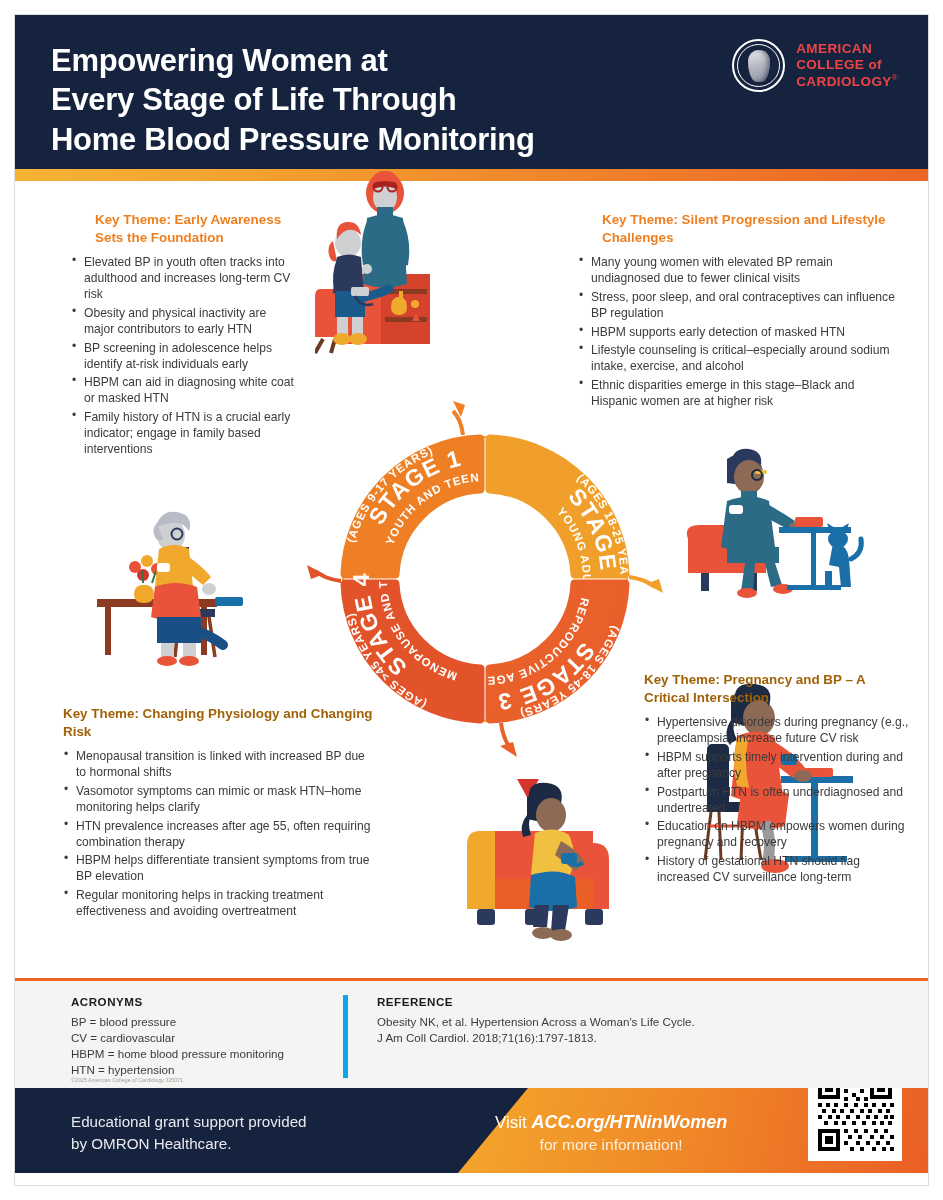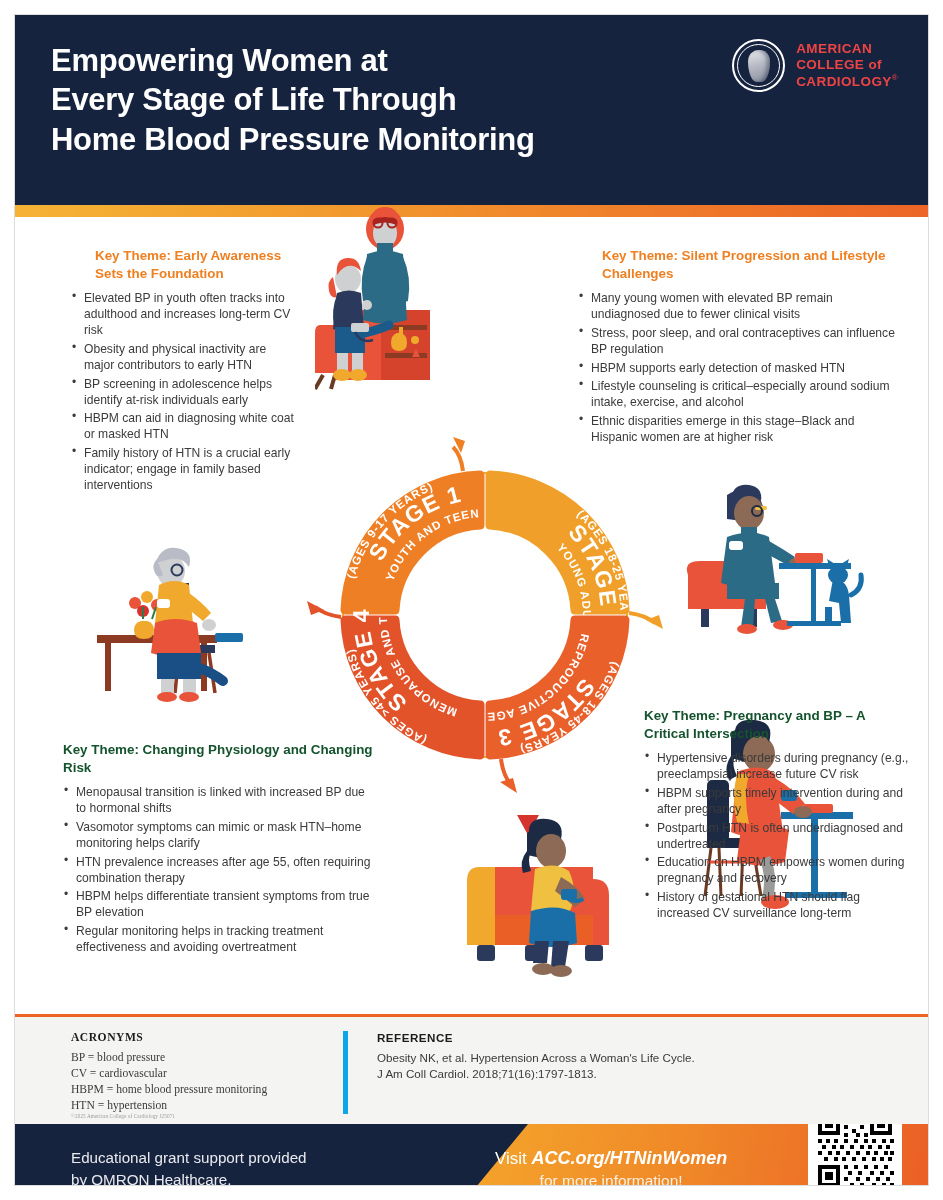--- a/index.html
+++ b/index.html
@@ -19,21 +19,21 @@
     position: relative;
     width: 915px; height: 1172px;
     background: #ffffff;
     border: 1px solid #dcdcdc;
     overflow: hidden;
   }
 
   
   .header {
     position: relative;
-    height: 190px;
+    height: 154px;
     background: #16233f;
     padding: 26px 30px 0 36px;
   }
   .header h1 {
     color: #ffffff;
     font-size: 31px;
     line-height: 1.27;
     font-weight: bold;
     letter-spacing: -0.3px;
     max-width: 620px;
@@ -84,21 +84,21 @@
     background: #ffffff;
   }
 
   
   .tblock { position: absolute; }
   .tblock h2 {
     font-size: 13.4px; line-height: 1.35; font-weight: bold;
     margin-bottom: 7px;
   }
   .tblock.orange h2 { color: #ef8022; margin-left: 24px; }
-  .tblock.red h2 { color: #14532d; }
+  .tblock.red h2 { color: #a16207; }
   .tblock ul { list-style: none; }
   .tblock li {
     position: relative;
     font-size: 12.1px;
     line-height: 1.33;
     color: #3b3b3b;
     padding-left: 13px;
     margin-bottom: 2.5px;
   }
   .tblock li::before {
@@ -137,21 +137,21 @@
 
   
   .info {
     position: relative;
     height: 110px;
     background: #f4f4f2;
     border-top: 3px solid #ec6526;
     padding: 14px 0 0 0;
   }
   .info-inner { display: flex; padding-left: 56px; }
-  .acr { width: 272px; position: relative; font-family: Liberation Serif, serif; }
+  .acr { width: 272px; position: relative; }
   .ref { padding-left: 29px; border-left: 5px solid #0ea5e9; }
   .info h3 {
     font-size: 11.6px; font-weight: bold; color: #1c1c1c;
     letter-spacing: 0.5px; margin-bottom: 6px;
   }
   .info p, .info .acr-line {
     font-size: 11.6px; line-height: 1.38; color: #3b3b3b;
   }
   .copyright {
     position: absolute; left: 0; top: 82px;

